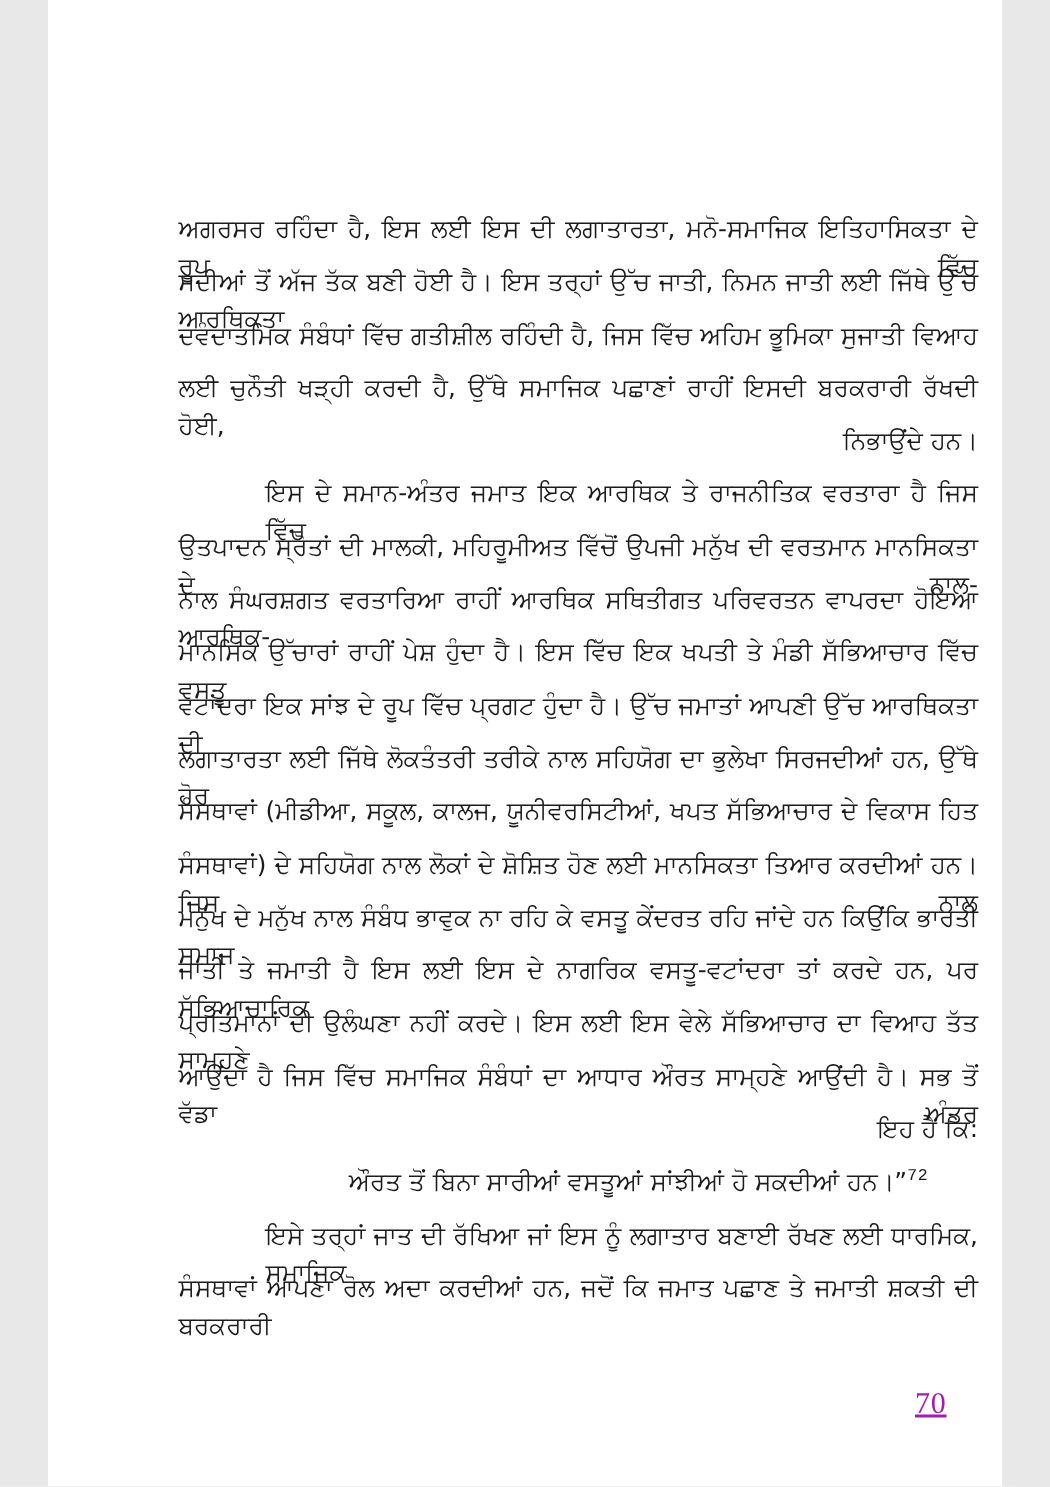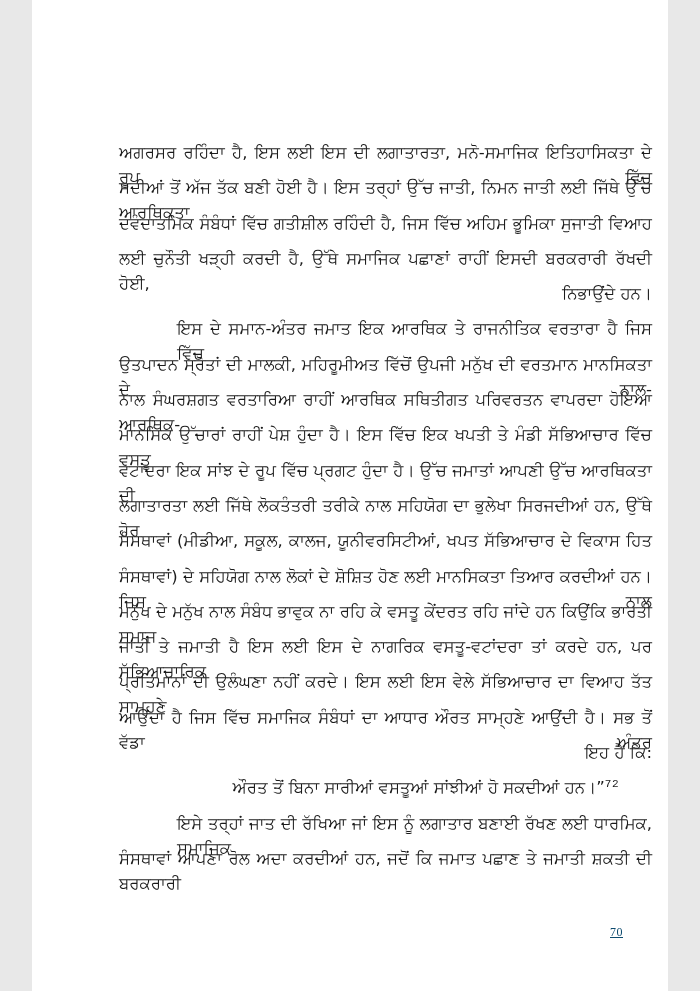--- a/index.html
+++ b/index.html
@@ -46,22 +46,22 @@
     font-size: 11px;
     line-height: 0;
     vertical-align: super;
     letter-spacing: 0.5px;
   }
   .page-number {
     position: absolute;
     left: 578px;
     top: 925px;
     font-family: "Liberation Serif", serif;
-    font-size: 12px;
-    color: #0c4a6e;
+    font-size: 20px;
+    color: #a21caf;
     letter-spacing: 0.5px;
     text-decoration: underline;
   }
 </style>
 </head>
 <body>
 
 <div class="page">
   <div class="text-block" id="text-block">
       <div class="line justify"><span>ਅਗਰਸਰ ਰਹਿੰਦਾ ਹੈ, ਇਸ ਲਈ ਇਸ ਦੀ ਲਗਾਤਾਰਤਾ, ਮਨੋ-ਸਮਾਜਿਕ ਇਤਿਹਾਸਿਕਤਾ ਦੇ ਰੂਪ ਵਿੱਚ</span></div>

